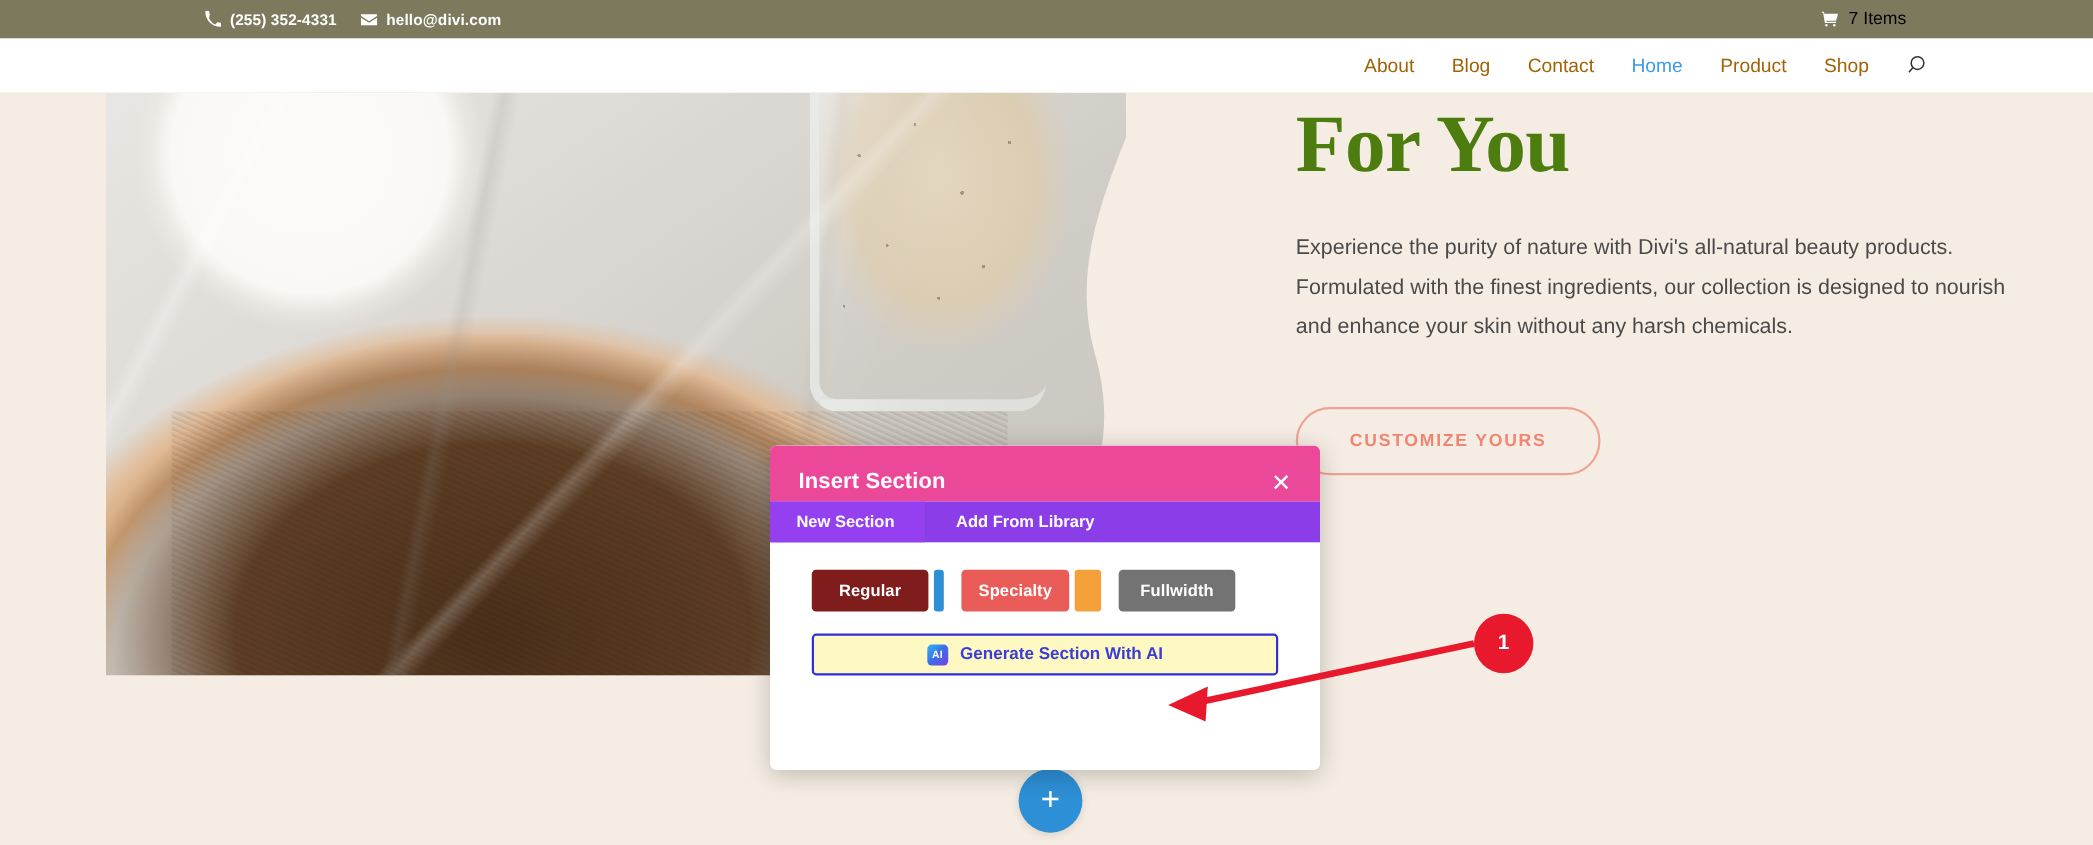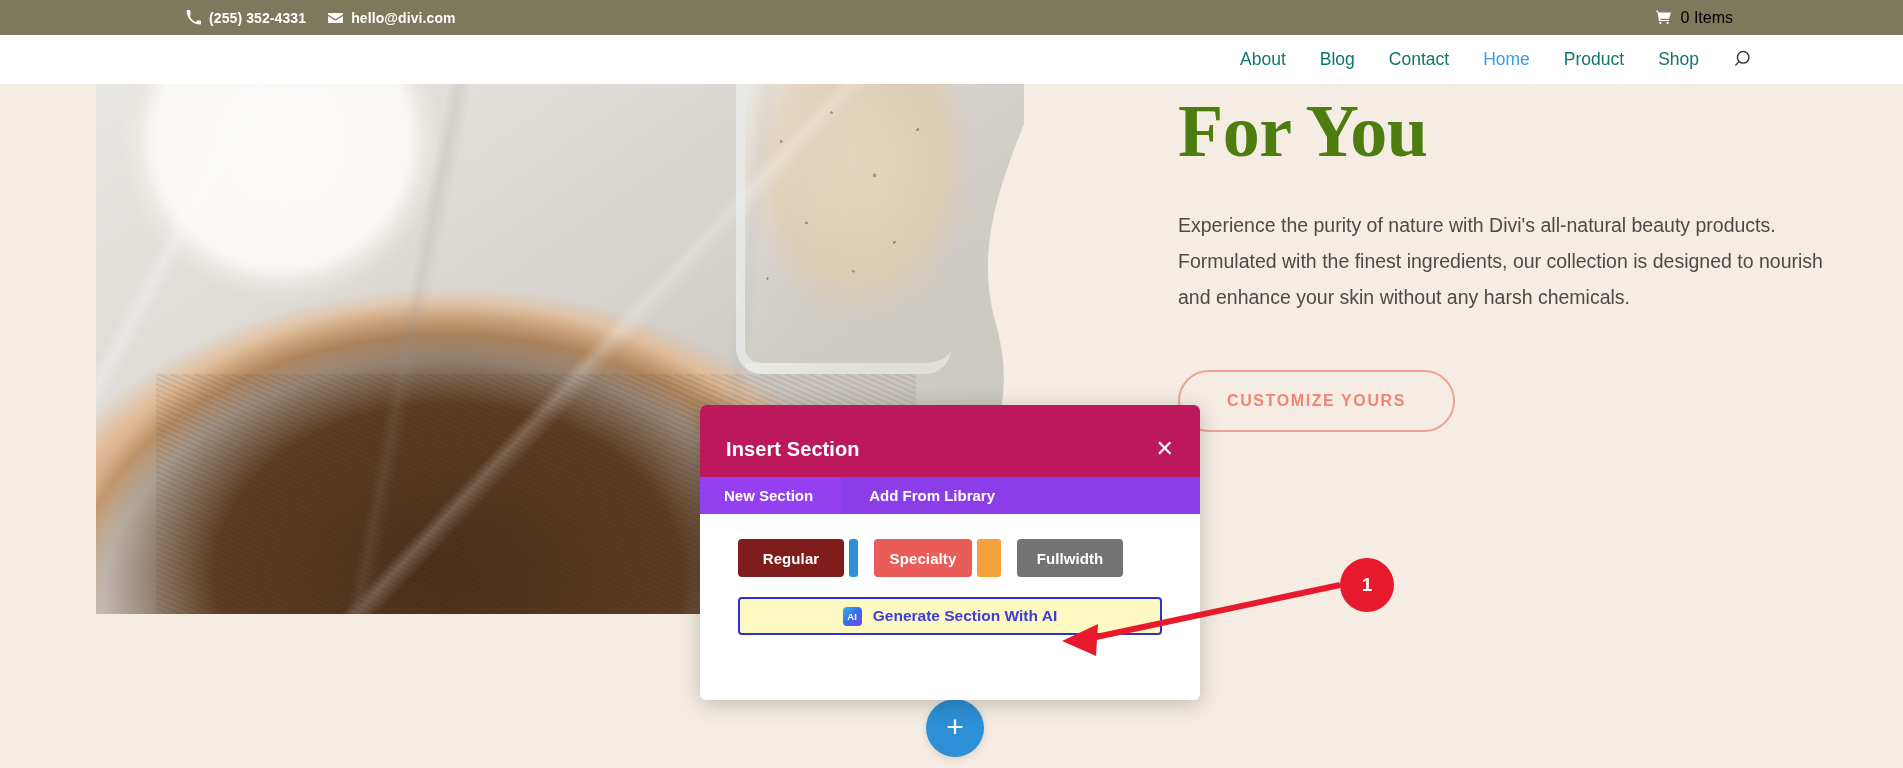--- a/index.html
+++ b/index.html
@@ -30,21 +30,21 @@
 
   
   .nav {
     position: absolute; top: 35px; left: 0;
     width: 1903px; height: 49px;
     background: #FFFFFF;
     display: flex; align-items: center; justify-content: flex-end;
   }
   .nav-inner { display: flex; align-items: center; gap: 0; margin-right: 148px; }
   .nav-link {
-    font-size: 17.5px; color: #0f766e; font-weight: 400;
+    font-size: 17.5px; color: #a16207; font-weight: 400;
     padding: 0 17px; cursor: pointer; white-space: nowrap;
     line-height: 49px;
   }
   .nav-link.active { color: #3E9BE8; }
   .nav-search { margin-left: 18px; display:flex; align-items:center; cursor:pointer; }
 
   
   .hero-photo {
     position: absolute; left: 96px; top: 84px;
     width: 928px; height: 558px;
@@ -134,21 +134,21 @@
 
   
   .modal {
     position: absolute; left: 700px; top: 405px;
     width: 500px; height: 295px;
     border-radius: 6px; overflow: hidden;
     box-shadow: 0 4px 22px rgba(0,0,0,0.22);
     background: #FFFFFF;
   }
   .modal-header {
-    height: 72px; background: #be185d;
+    height: 51px; background: #ec4899;
     display: flex; align-items: center; justify-content: space-between;
     padding: 16px 24px 0 26px;
   }
   .modal-title { color:#fff; font-size: 20px; font-weight: 700; letter-spacing: 0.1px; }
   .modal-close { color:#fff; font-size: 22px; line-height:1; cursor:pointer; font-weight:400; padding:4px 2px; }
   .modal-tabs { height: 37px; display:flex; background:#8B3DE8; }
   .modal-tab {
     font-size: 15px; color:#fff; font-weight:600; cursor:pointer;
     display:flex; align-items:center; padding: 0 28px;
   }
@@ -219,21 +219,21 @@
       </div>
 
     </div>
 
     <div class="topbar-right">
       <span class="tb-ico">
         <svg width="16" height="15" viewBox="0 0 24 22" fill="#ffffff">
           <path d="M0 0h3.2l.9 3H24l-3 10H7.3l-.5 1.8H21v1.6H4.8L2.2 1.6H0V0zm7 17.8a1.8 1.8 0 110 3.6 1.8 1.8 0 010-3.6zm11.5 0a1.8 1.8 0 110 3.6 1.8 1.8 0 010-3.6z"></path>
         </svg>
       </span>
-      <span class="txt">0 Items</span>
+      <span class="txt">7 Items</span>
     </div>
   </div>
 
   <div class="nav">
     <div class="nav-inner">
       <div class="nav-link">About</div>
       <div class="nav-link">Blog</div>
       <div class="nav-link">Contact</div>
       <div class="nav-link active">Home</div>
       <div class="nav-link">Product</div>

